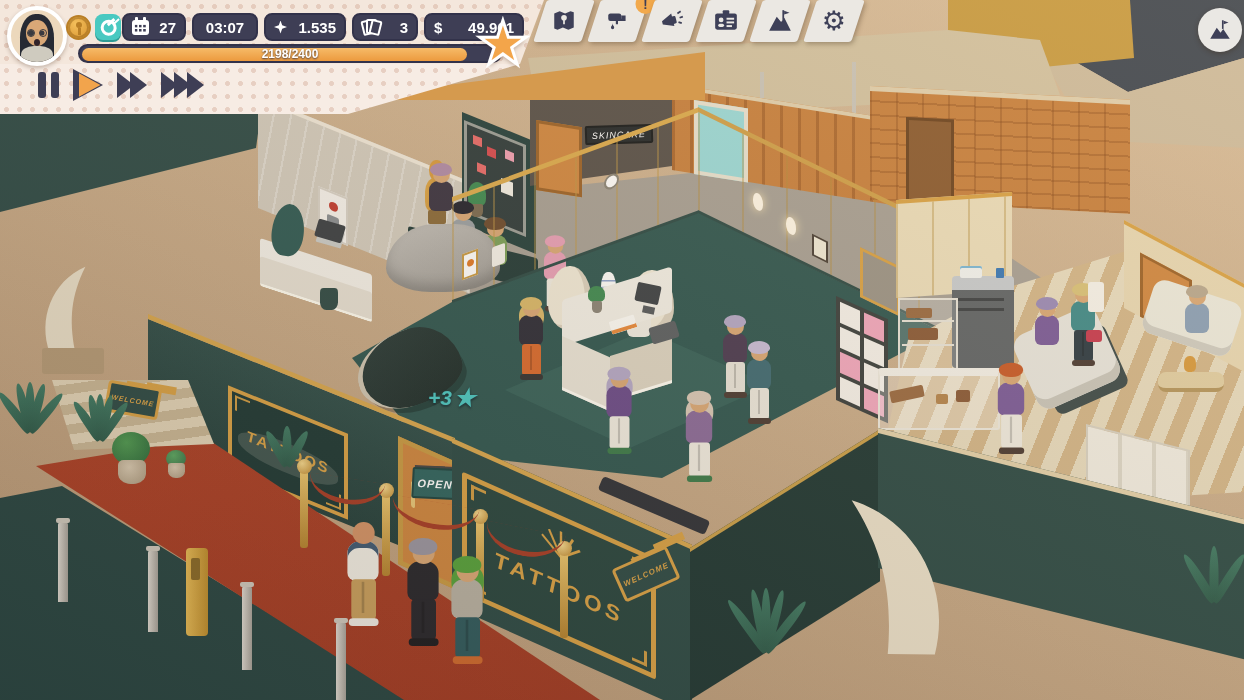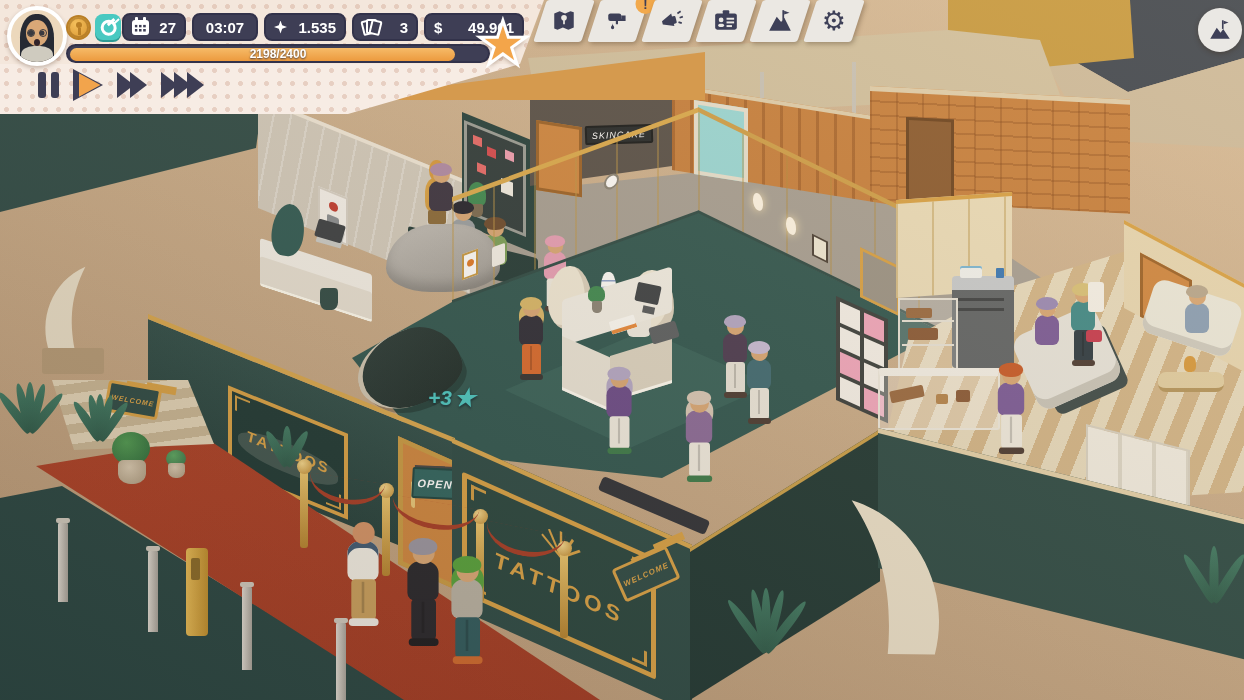--- a/index.html
+++ b/index.html
@@ -441,21 +441,21 @@
         </i>
       <span>3</span>
     </div>
     <div class="pill" style="width:100px">
       <span>$</span>
       <span>49.961</span>
     </div>
   </div>
 
   
-  <div class="abs" style="left:66px;top:44px;width:424px;height:19px;border-radius:10px;background:#3e3e55;border:2px solid #32324a;padding:2px;overflow:hidden">
+  <div class="abs" style="left:78px;top:44px;width:424px;height:19px;border-radius:10px;background:#3e3e55;border:2px solid #32324a;padding:2px;overflow:hidden">
     <i class="abs" style="left: 2px; top: 2px; height: 13px; border-radius: 7px; background: linear-gradient(rgb(246, 187, 104), rgb(236, 154, 62)); width: 91.6%;"></i>
     <span style="position:absolute;left:0;right:0;top:1px;text-align:center;color:#fff;font-size:12px;font-weight:bold;text-shadow:0 1px 2px rgba(40,40,60,.85)">2198/2400</span>
   </div>
   <span style="position:absolute;left:476px;top:14px;font-size:60px;line-height:60px;color:#f3a54a;-webkit-text-stroke:3px #fff;text-shadow:0 3px 4px rgba(80,50,30,.35)">★</span>
 
   
   <div class="abs" style="left:38px;top:68px;height:34px;display:flex;align-items:center;gap:14px">
     <i title="pause" style="display:flex;gap:5px">
       <i style="width:8px;height:26px;border-radius:3px;background:#3e3e55"></i>
         <i style="width:8px;height:26px;border-radius:3px;background:#3e3e55"></i>

